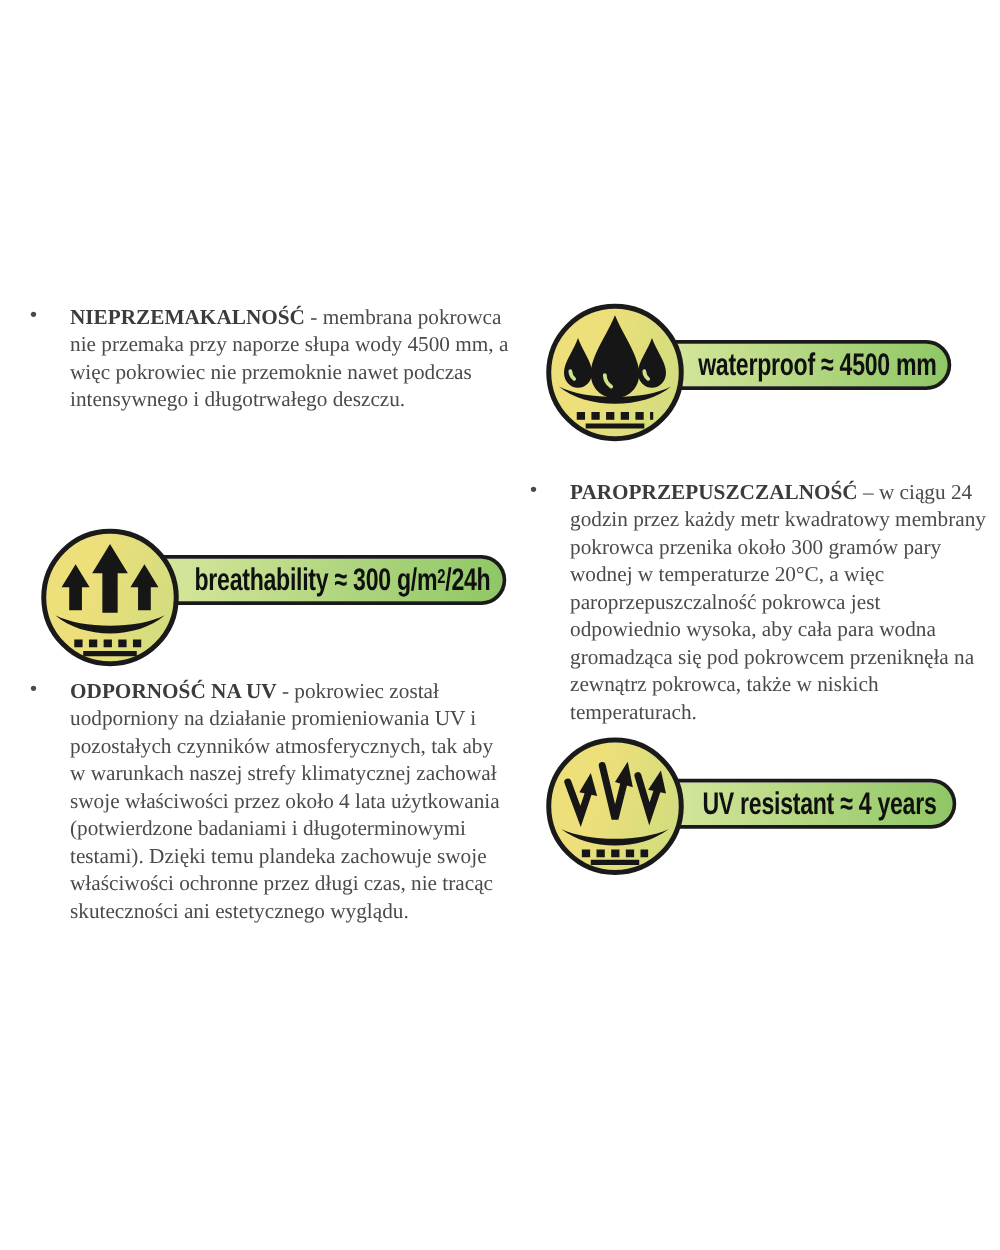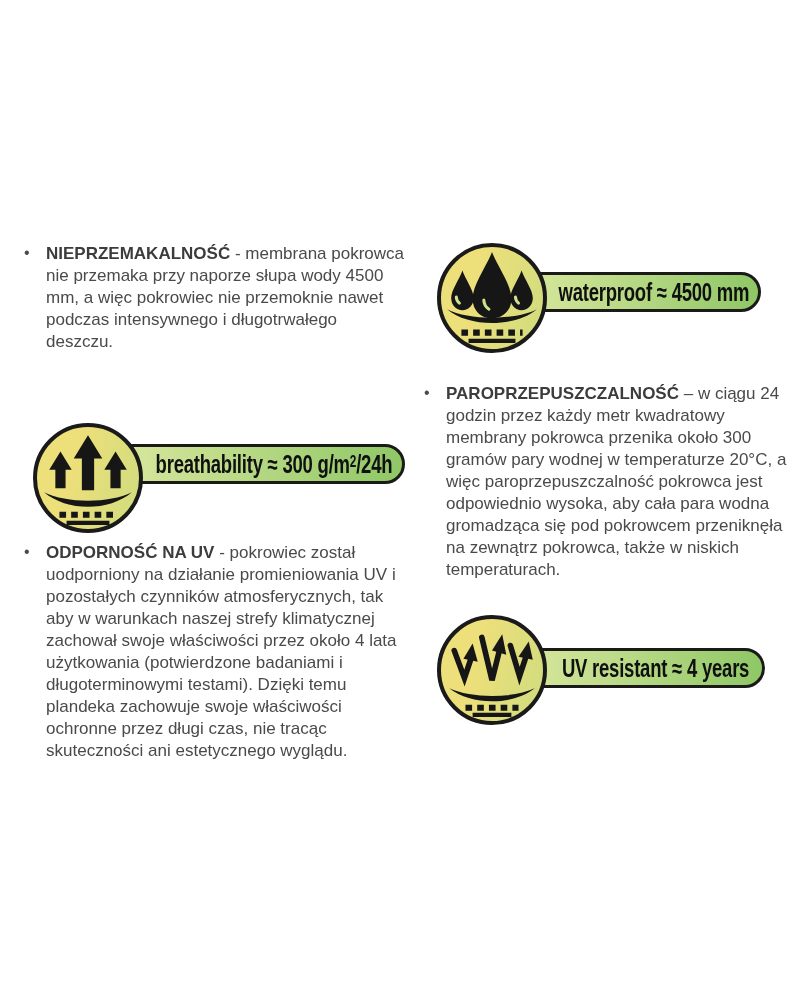--- a/index.html
+++ b/index.html
@@ -2,21 +2,21 @@
 <html style="--text: #4a4a4a; --heading: #3c3c3c; --outline: #1a1a1a; --icon: #161616; --drop-highlight: #cde28c; --badge-circle-from: #eddf7a; --badge-circle-to: #cfdc7e; --pill-from: #d8e79d; --pill-to: #8fc766;"><head>
 <meta charset="utf-8">
 <style>
   html,body{margin:0;padding:0;background:#ffffff;}
   .page{position:relative;width:800px;height:1000px;background:#fff;overflow:hidden;
         font-family:"Liberation Sans","DejaVu Sans",sans-serif;}
 
   
   .bullet{position:absolute;font-size:17px;line-height:22px;color:var(--text,#4a4a4a);}
   .bullet .dot{position:absolute;left:2px;top:-1px;font-size:16px;color:var(--text,#4a4a4a);}
-  .bullet p{margin:0 0 0 24px;}
+  .bullet p{margin:0 0 0 34px;font-family:Liberation Serif, serif;}
   .bullet strong{color:var(--heading,#3c3c3c);font-weight:700;}
 
   #bullet-nieprzemakalnosc{left:22px;top:243px;width:385px;}
   #bullet-paro{left:422px;top:383px;width:368px;}
   #bullet-uv{left:22px;top:542px;width:385px;}
 
   
   .badge{position:absolute;}
   .badge .pill{position:absolute;box-sizing:border-box;height:40px;
     border:3px solid var(--outline,#1a1a1a);border-radius:0 20px 20px 0;
@@ -29,21 +29,21 @@
     z-index:2;}
   .circle svg{position:absolute;left:0;top:0;width:100%;height:100%;}
   .pill-text{font-weight:700;font-size:25px;color:#101010;white-space:nowrap;
     transform:scaleX(0.74);letter-spacing:-0.3px;}
   .pill-text .sup{font-size:16px;position:relative;top:-6px;}
 
   #badge-waterproof{left:437px;top:243px;width:328px;height:112px;}
   #badge-waterproof .pill{left:86px;top:29px;width:238px;}
   #badge-breathability{left:33px;top:423px;width:372px;height:112px;}
   #badge-breathability .pill{left:86px;top:21px;width:286px;}
-  #badge-uv{left:437px;top:615px;width:328px;height:112px;}
+  #badge-uv{left:437px;top:590px;width:328px;height:112px;}
   #badge-uv .pill{left:86px;top:33px;width:242px;}
 </style>
 </head>
 <body>
 
 <div class="page">
 
   <div class="bullet" id="bullet-nieprzemakalnosc">
     <span class="dot">•</span>
     <p><strong>NIEPRZEMAKALNOŚĆ</strong><span> - membrana pokrowca nie przemaka przy naporze słupa wody 4500 mm, a więc pokrowiec nie przemoknie nawet podczas intensywnego i długotrwałego deszczu.</span></p>

